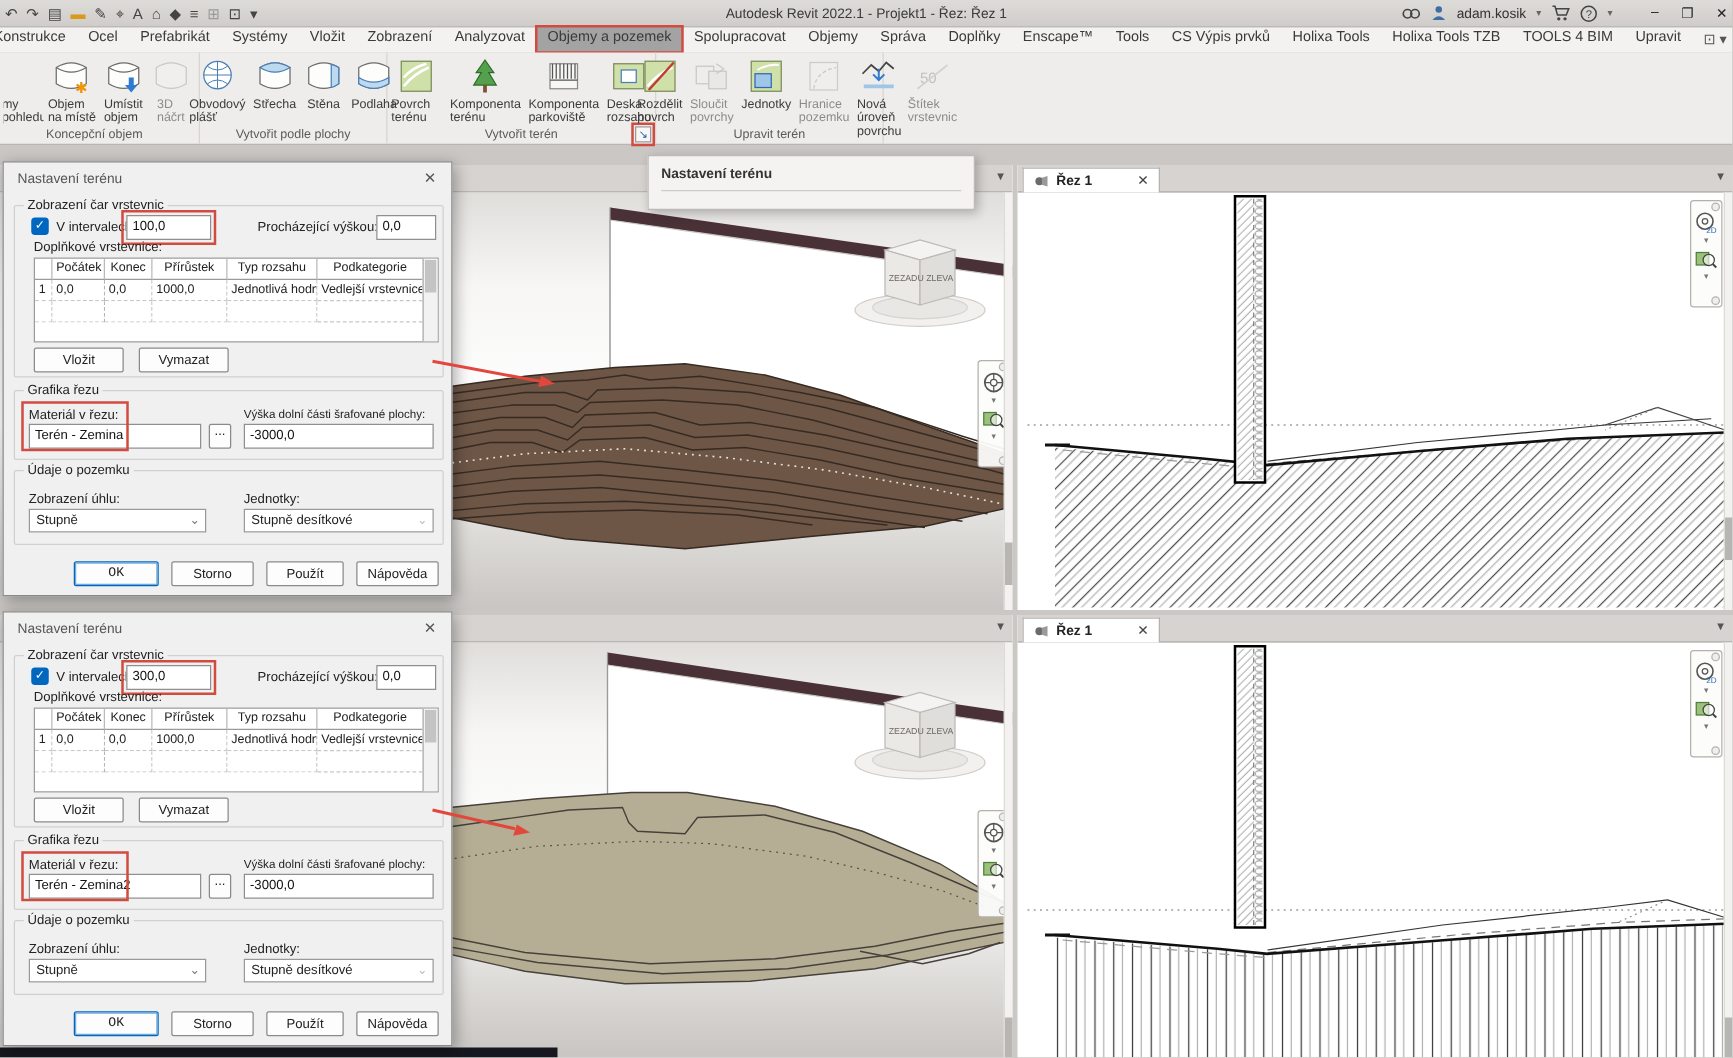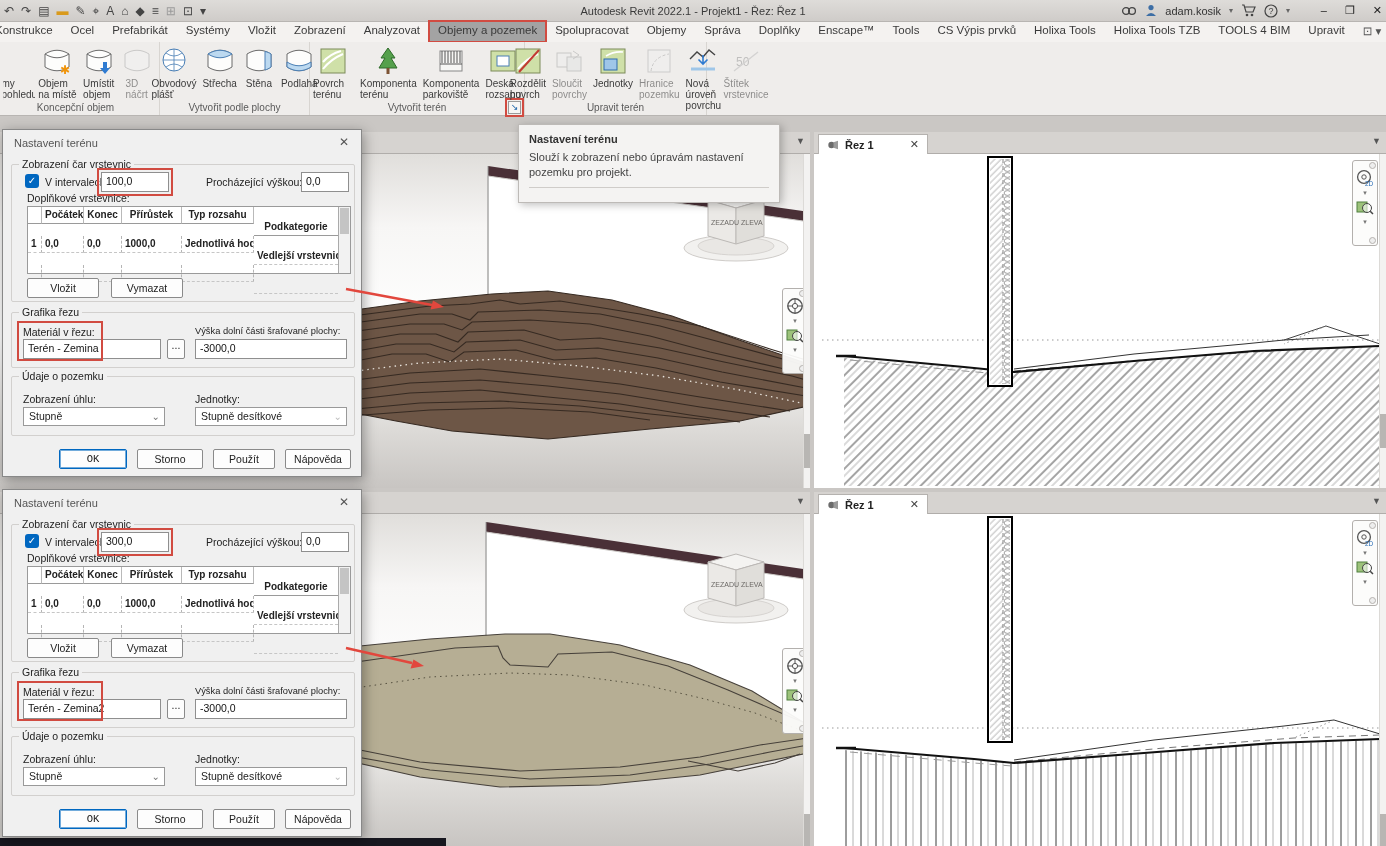--- a/index.html
+++ b/index.html
@@ -81,27 +81,27 @@
     font-size:10.5px;color:#222;text-align:center;line-height:18px;cursor:default;}
   .dbtn.def{border:1px solid var(--blue);box-shadow:0 0 0 1px rgba(0,103,192,.55) inset;font-family:Liberation Mono, monospace;}
   .dsel{position:absolute;background:#fff;border:1px solid #999;height:19px;font-size:10.5px;
     line-height:17px;padding:0 16px 0 5px;cursor:default;white-space:nowrap;overflow:hidden;}
   .dsel:after{content:"⌄";position:absolute;right:4px;top:0;color:#777;font-size:10px;}
   .dsel.faint:after{color:#bdbdbd;}
   .redbox{position:absolute;border:2px solid var(--red);pointer-events:none;}
 
   
   .tbl{position:absolute;background:#fff;border:1px solid #9a9a9a;}
-  .trw{display:flex;font-weight:bold;}
+  .trw{display:flex;}
   .tc{border-right:1px solid #b9b9b9;font-size:10px;padding:2px 3px;white-space:nowrap;overflow:hidden;height:17px;}
   .thead .tc{border-bottom:1px solid #9a9a9a;text-align:center;}
   .tbody .tc{border-right:1px dashed #b5b5b5;border-bottom:1px dashed #c6c6c6;}
   .tnum{width:14px;flex:none;}
   .c1{width:42px;flex:none;}.c2{width:38px;flex:none;}.c3{width:60px;flex:none;}
-  .c4{width:72px;flex:none;}.c5{width:84px;flex:none;border-right:none!important;margin-top:12px;}
+  .c4{width:72px;flex:none;}.c5{width:84px;flex:none;border-right:none!important;}
   .tsb{position:absolute;right:0;top:0;bottom:0;width:12px;background:#f2f2f2;border-left:1px solid #aaa;}
   .tsb .th{position:absolute;left:1px;top:1px;width:9px;height:26px;background:#c4c4c4;}
 
   
   .tooltip{position:absolute;left:518px;top:124px;width:262px;background:#f4f3f2;border:1px solid #bdbab7;
     box-shadow:2px 2px 8px rgba(0,0,0,.25);padding:8px 10px;font-size:11px;color:#333;z-index:40;}
   .tooltip .tt{font-weight:bold;margin-bottom:5px;}
   .tooltip .tb{color:#444;line-height:1.35;}
   .tooltip hr{border:none;border-top:1px solid #cfccc9;margin:7px 0 6px 0;}
   .tooltip .tf{font-weight:bold;}
@@ -348,21 +348,21 @@
     </div>
 
     <div class="rp" style="left:707px;width:78px;border-right:none">
       <div class="rbtns">
         <div class="rbtn dis">
           <div class="ric"><svg width="32" height="32" viewBox="0 0 32 32">
                 <text x="6" y="21" font-size="12" fill="#9a9a9a">50</text>
                 <line x1="4" y1="26" x2="28" y2="7" stroke="#bdbdbd" stroke-width="1.4"></line>
               </svg></div>
           <div class="lbl">Štítek
-vrstevnice</div>
+vrstevnic</div>
         </div>
       </div>
       <div class="plabel"></div>
     </div>
   </div>
 
   <div class="vp" style="left:0;top:132px;width:810px;height:356px">
     <div class="vptabs">
       <span class="vmin">▼</span>
     </div>
@@ -723,21 +723,20 @@
     <div class="dsel faint" style="left:192px;top:277px;width:152px">Stupně desítkové</div>
 
     <div class="dbtn def" style="left:56px;top:319px;width:68px">OK</div>
     <div class="dbtn" style="left:134px;top:319px;width:66px">Storno</div>
     <div class="dbtn" style="left:210px;top:319px;width:62px">Použít</div>
     <div class="dbtn" style="left:282px;top:319px;width:66px">Nápověda</div>
   </div>
 
   <div class="tooltip">
     <div class="tt">Nastavení terénu</div>
-    <div class="tb">Slouží k zobrazení nebo úpravám nastavení pozemku pro projekt.</div>
     <hr>
   </div>
 
   <svg class="overlay" width="1386" height="846" viewBox="0 0 1386 846">
     <line x1="346" y1="289" x2="432" y2="305" stroke="#e2473d" stroke-width="2.4"></line>
     <polygon points="444,307 430.5,309.5 433,300.5" fill="#e2473d"></polygon>
     <line x1="346" y1="648" x2="412" y2="663" stroke="#e2473d" stroke-width="2.4"></line>
     <polygon points="424,666 410.5,668.5 413.5,659.5" fill="#e2473d"></polygon>
   </svg>
 

